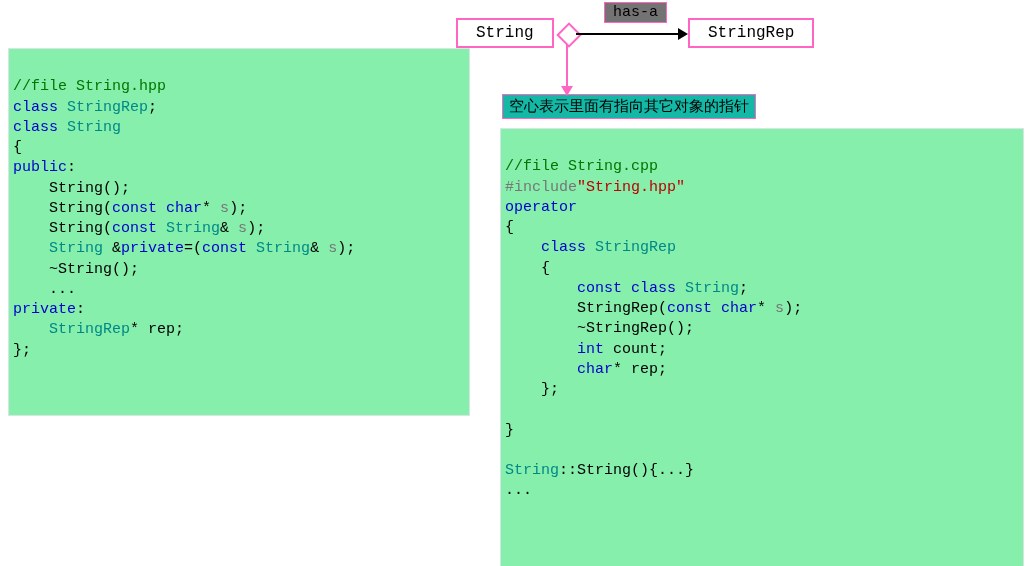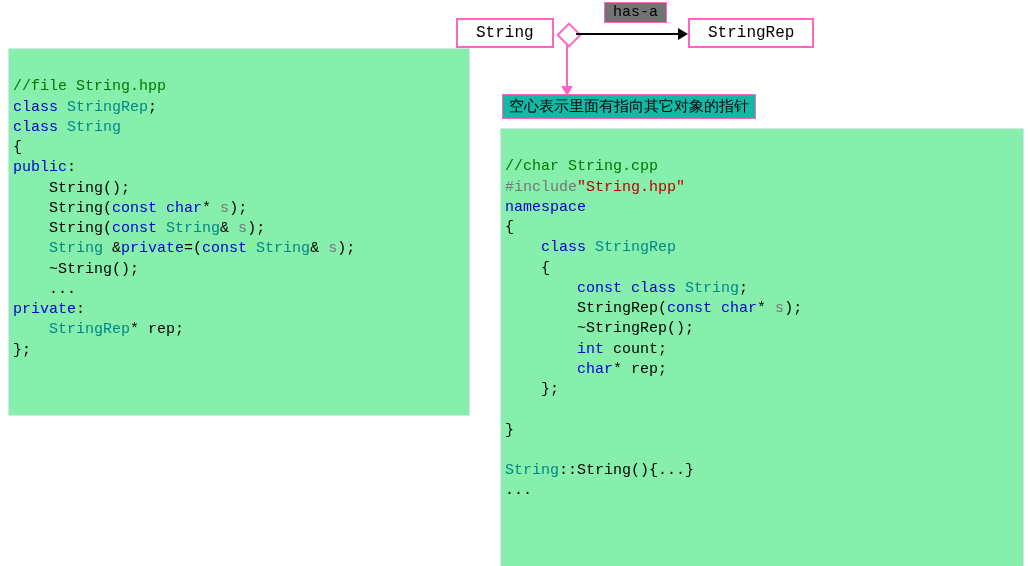--- a/index.html
+++ b/index.html
@@ -142,23 +142,23 @@
     <span>String</span>(<span class="keyword">const</span> <span class="type">String</span>&amp; <span class="param">s</span>);
     <span class="type">String</span> &amp;<span class="keyword">private</span>=(<span class="keyword">const</span> <span class="type">String</span>&amp; <span class="param">s</span>);
     ~<span>String</span>();
     <span>...</span>
 <span class="keyword">private</span>:
     <span class="type">StringRep</span>* <span>rep</span>;
 <span>};</span>
 </div>
 
 <div class="code-box code-right">
-<span class="comment">//char String.cpp</span>
+<span class="comment">//file String.cpp</span>
 <span class="preproc">#include</span><span class="string">"String.hpp"</span>
-<span class="keyword">namespace</span>
+<span class="keyword">operator</span>
 <span>{</span>
     <span class="keyword">class</span> <span class="type">StringRep</span>
     <span>{</span>
         <span class="keyword">const</span> <span class="keyword">class</span> <span class="type">String</span>;
         <span>StringRep</span>(<span class="keyword">const</span> <span class="keyword">char</span>* <span class="param">s</span>);
         ~<span>StringRep</span>();
         <span class="keyword">int</span> <span>count</span>;
         <span class="keyword">char</span>* <span>rep</span>;
     <span>};</span>
 

